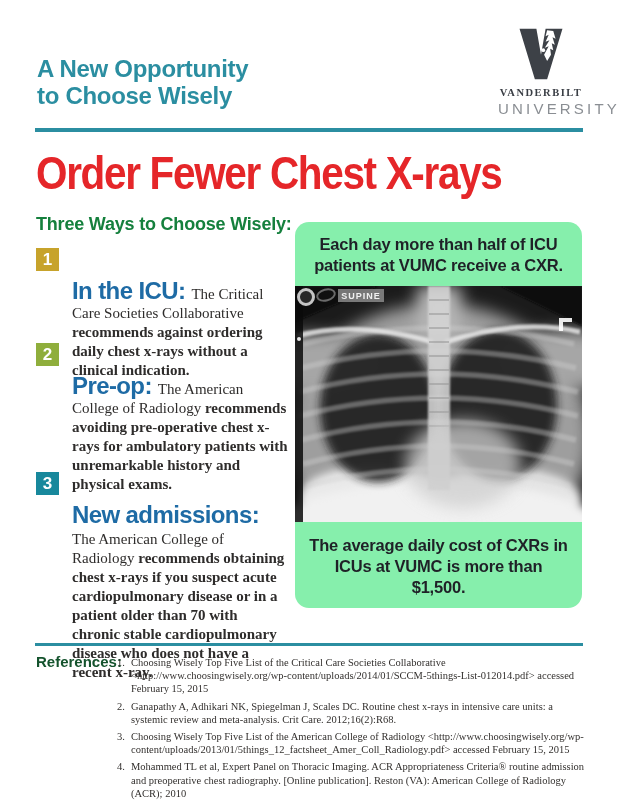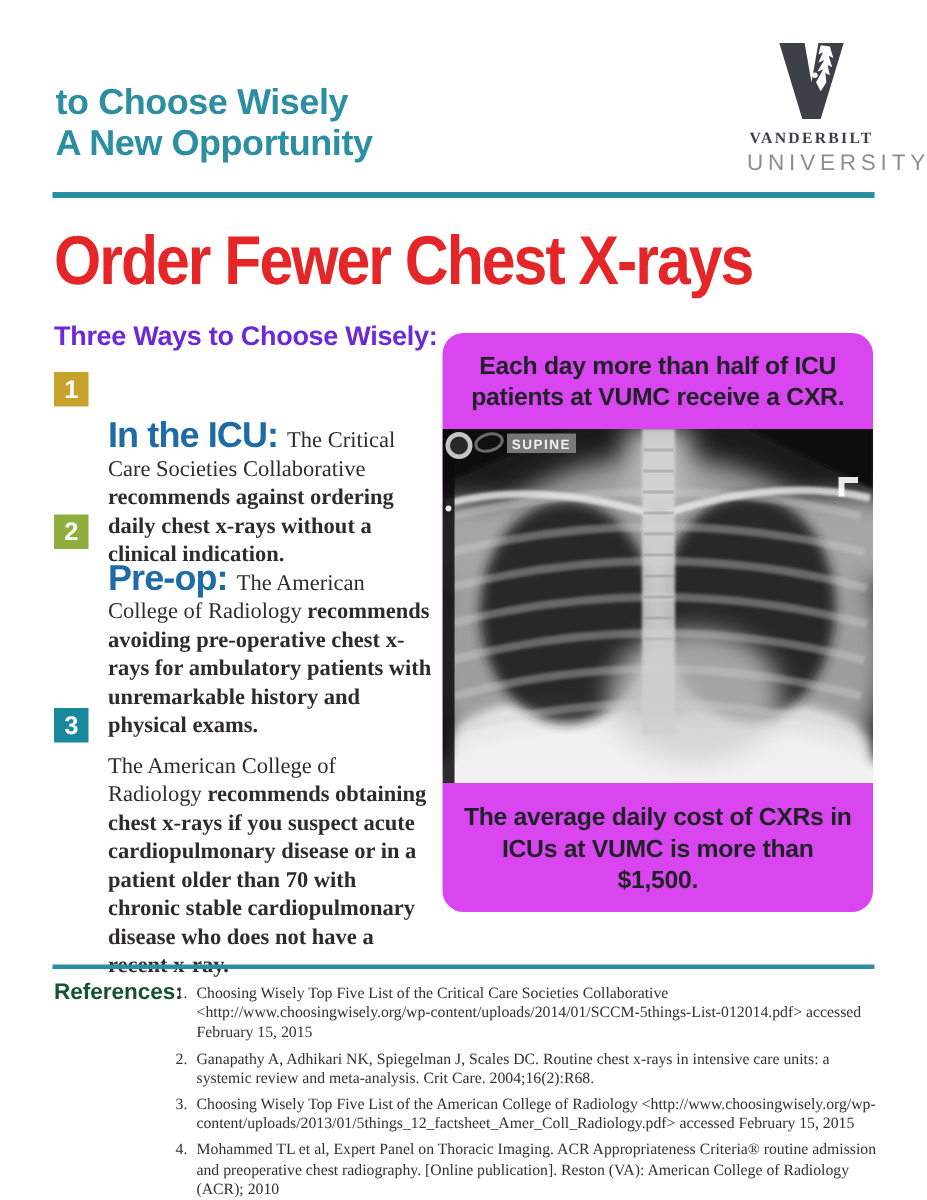--- a/index.html
+++ b/index.html
@@ -41,42 +41,42 @@
 
   
   .headline {
     position:absolute; left:36px; top:146px;
     font-size:46px; font-weight:bold; color:#E52629;
     letter-spacing:-1.5px; white-space:nowrap;
     transform:scaleX(.88); transform-origin:left top;
   }
   .threeways-hd {
     position:absolute; left:36px; top:214px;
-    font-size:18px; font-weight:bold; color:#6d28d9; letter-spacing:-0.2px;
+    font-size:18px; font-weight:bold; color:#15803d; letter-spacing:-0.2px;
   }
 
   
   .way { position:absolute; left:36px; width:252px; padding-left:36px; }
   .way-1 { top:246px; } .way-2 { top:341px; } .way-3 { top:470px; }
   .badge {
     position:absolute; left:0; top:2px; width:23px; height:23px;
     color:#fff; font-weight:bold; font-size:17px; text-align:center; line-height:23px;
   }
   .way-body { font-family:"Liberation Serif", serif; font-size:15px; line-height:19px; color:#2e2c2b;margin-top:32px; }
   .way-title {
     font-family:"Liberation Sans", sans-serif; font-size:24px; line-height:25px;
     font-weight:bold; color:#1E6BA5; letter-spacing:-0.6px; margin-right:6px;
   }
   .way-3 .way-title { display:block; margin-bottom:3px; }
   .way-bold { font-weight:bold; }
 
   
   .infobox {
     position:absolute; left:295px; top:222px; width:287px; height:386px;
-    background:#d946ef; border-radius:14px; overflow:hidden;
+    background:#86efac; border-radius:14px; overflow:hidden;
   }
   .infobox-text {
     text-align:center; font-weight:bold; color:#1F2127;
     font-size:16.5px; line-height:21px; letter-spacing:-0.2px; padding:12px 9px 10px 9px;
   }
   .infobox-text.bottom { padding:13px 14px; }
   .xray { display:block; width:287px; height:236px; }
 
   
   .refs-hd {
@@ -88,22 +88,22 @@
          font-size:10.5px; line-height:13.2px; color:#33302e; }
   .ref-num { width:14px; flex-shrink:0; }
   .ref-text { flex:1; }
 </style>
 </head>
 <body>
 
 <div class="page">
 
   <div class="hdr-title">
+    <div>A New Opportunity</div>
     <div>to Choose Wisely</div>
-    <div>A New Opportunity</div>
   </div>
 
 
   <div class="vu">
     <svg width="46" height="54" viewBox="0 0 60 70">
       <path d="M2,2 H24 L30,36 L36,2 H58 L38,68 H22 Z" fill="#3d4147"></path>
       <path d="M38,4 L36,12 L40,10 L36,19 L41,17 L35,27 L40,25 L34,36 L38,44 L43,36 L42,28 L46,30 L44,21 L48,23 L45,13 L49,15 L46,5 Z" fill="#ffffff"></path>
       <circle cx="33" cy="30" r="2.4" fill="#ffffff"></circle>
     </svg>
     <div class="vu-name">VANDERBILT</div>
@@ -120,21 +120,21 @@
     <div class="way-body"><span class="way-title">In the ICU:</span><span>The Critical Care Societies Collaborative </span><span class="way-bold">recommends against ordering daily chest x-rays without a clinical indication.</span></div>
   </div>
 
   <div class="way way-2">
     <span class="badge" style="background-color: rgb(143, 174, 60);">2</span>
     <div class="way-body"><span class="way-title">Pre-op:</span><span>The American College of Radiology </span><span class="way-bold">recommends avoiding pre-operative chest x-rays for ambulatory patients with unremarkable history and physical exams.</span></div>
   </div>
 
   <div class="way way-3">
     <span class="badge" style="background-color: rgb(24, 136, 156);">3</span>
-    <div class="way-body"><span>The American College of Radiology </span><span class="way-bold">recommends obtaining chest x-rays if you suspect acute cardiopulmonary disease or in a patient older than 70 with chronic stable cardiopulmonary disease who does not have a recent x-ray.</span></div>
+    <div class="way-body"><span class="way-title">New admissions:</span><span>The American College of Radiology </span><span class="way-bold">recommends obtaining chest x-rays if you suspect acute cardiopulmonary disease or in a patient older than 70 with chronic stable cardiopulmonary disease who does not have a recent x-ray.</span></div>
   </div>
 
   <div class="infobox">
     <div class="infobox-text top">Each day more than half of ICU patients at VUMC receive a CXR.</div>
 
     <svg class="xray" viewBox="0 0 287 236">
       <defs>
         <filter id="b8" x="-40%" y="-40%" width="180%" height="180%">
             <feGaussianBlur stdDeviation="8"></feGaussianBlur>
           </filter>
@@ -217,21 +217,21 @@
 
   <div class="rule rule-refs"></div>
   <div class="refs-hd">References:</div>
   <div class="refs">
     <div class="ref">
       <span class="ref-num">1.</span>
       <span class="ref-text">Choosing Wisely Top Five List of the Critical Care Societies Collaborative &lt;http://www.choosingwisely.org/wp-content/uploads/2014/01/SCCM-5things-List-012014.pdf&gt; accessed February 15, 2015</span>
     </div>
     <div class="ref">
       <span class="ref-num">2.</span>
-      <span class="ref-text">Ganapathy A, Adhikari NK, Spiegelman J, Scales DC. Routine chest x-rays in intensive care units: a systemic review and meta-analysis. Crit Care. 2004;16(2):R68.</span>
+      <span class="ref-text">Ganapathy A, Adhikari NK, Spiegelman J, Scales DC. Routine chest x-rays in intensive care units: a systemic review and meta-analysis. Crit Care. 2012;16(2):R68.</span>
     </div>
     <div class="ref">
       <span class="ref-num">3.</span>
       <span class="ref-text">Choosing Wisely Top Five List of the American College of Radiology &lt;http://www.choosingwisely.org/wp-content/uploads/2013/01/5things_12_factsheet_Amer_Coll_Radiology.pdf&gt; accessed February 15, 2015</span>
     </div>
     <div class="ref">
       <span class="ref-num">4.</span>
       <span class="ref-text">Mohammed TL et al, Expert Panel on Thoracic Imaging. ACR Appropriateness Criteria® routine admission and preoperative chest radiography. [Online publication]. Reston (VA): American College of Radiology (ACR); 2010</span>
     </div>
   </div>

